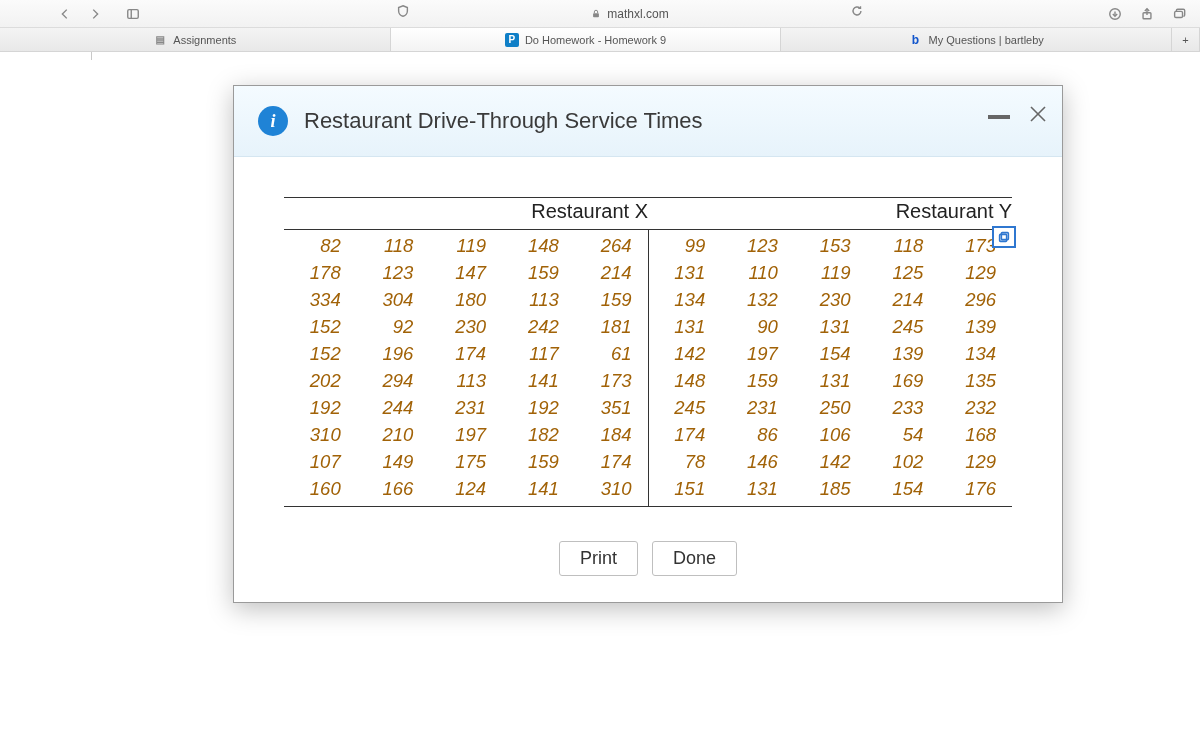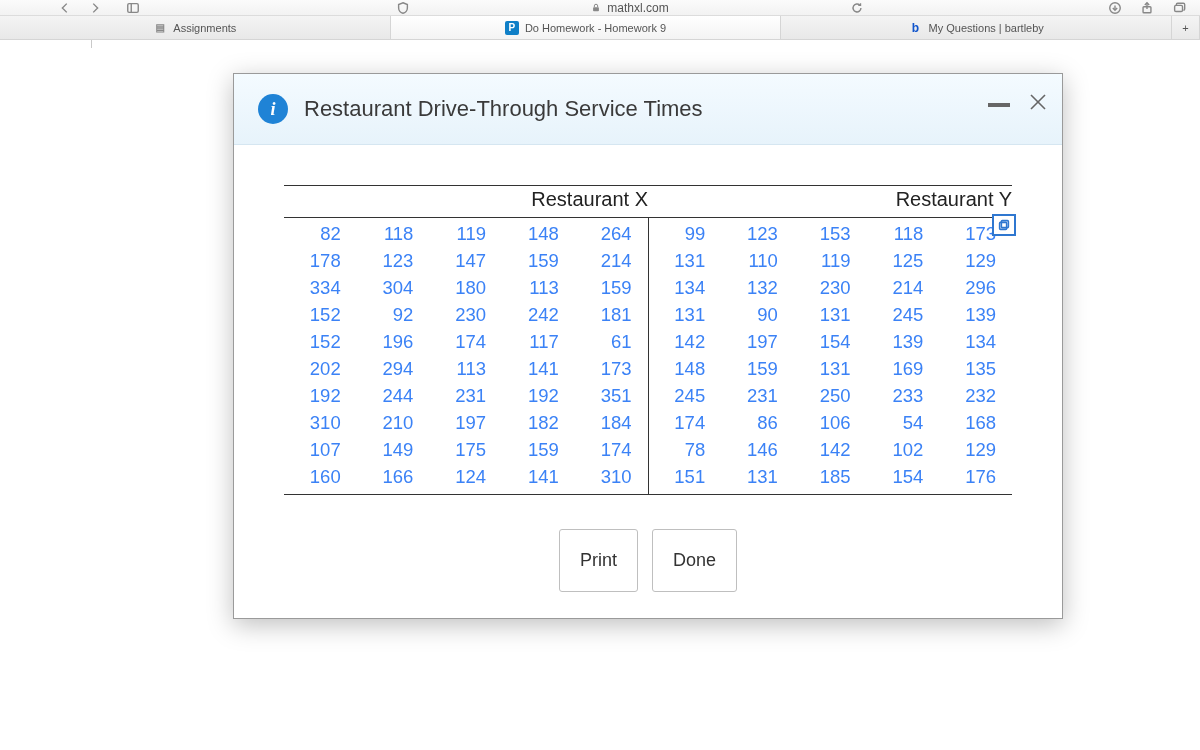--- a/index.html
+++ b/index.html
@@ -5,24 +5,24 @@
   * { box-sizing: border-box; }
   html, body {
     margin: 0; padding: 0;
     width: 1200px; height: 750px;
     font-family: -apple-system, "Helvetica Neue", Arial, sans-serif;
     background: #fff;
     overflow: hidden;
   }
   
   .toolbar {
-    height: 16px;
+    height: 28px;
     background: linear-gradient(#fbfbfb, #f2f2f2);
     border-bottom: 1px solid #dcdcdc;
-    display: flex; align-items: center;
+    display: flex; 
     font-size: 12px; color: #555; padding-left: 44px;
   }
   .tb-seg { display:flex; align-items:center; }
   .tb-btn {
     width: 26px; height: 22px;
     border-radius: 4px;
     display:flex; align-items:center; justify-content:center;
     color:#666;
     margin: 0 2px;
   }
@@ -126,40 +126,41 @@
     flex:1;
     display:flex;
   }
   .half.left { border-right:1px solid #333; }
   .numcol {
     flex:1;
     text-align:right;
     font-size:18.5px;
     line-height:27px;
     padding: 2px 4px 4px;
-    color:#3b82f6;
+    color:#a16207;
     font-variant-numeric: tabular-nums;
     font-family: "Helvetica Neue", Arial, sans-serif;
+    font-style: italic;
   }
   .numcol div { padding-right:12px;}
   .copy-badge {
     position:absolute; right:-4px; top:28px;
     width:24px;height:22px;
     border:2px solid #2f77d0;
     background:#fff;
     display:flex;align-items:center;justify-content:center;
   }
   .copy-badge svg{width:14px;height:14px;fill:none;stroke:#2f77d0;stroke-width:1.8;}
   .modal-footer {
     display:flex; justify-content:center; gap:14px;
     padding: 24px 0 26px;
   }
   .btn {
     font-size:18px;
-    padding: 20px 20px;
+    padding: 6px 20px;
     background:#fff;
     border:1px solid #bfbfbf;
     border-radius:3px;
     color:#333;
     cursor:pointer;
   }
 </style>
 </head>
 <body>
 

